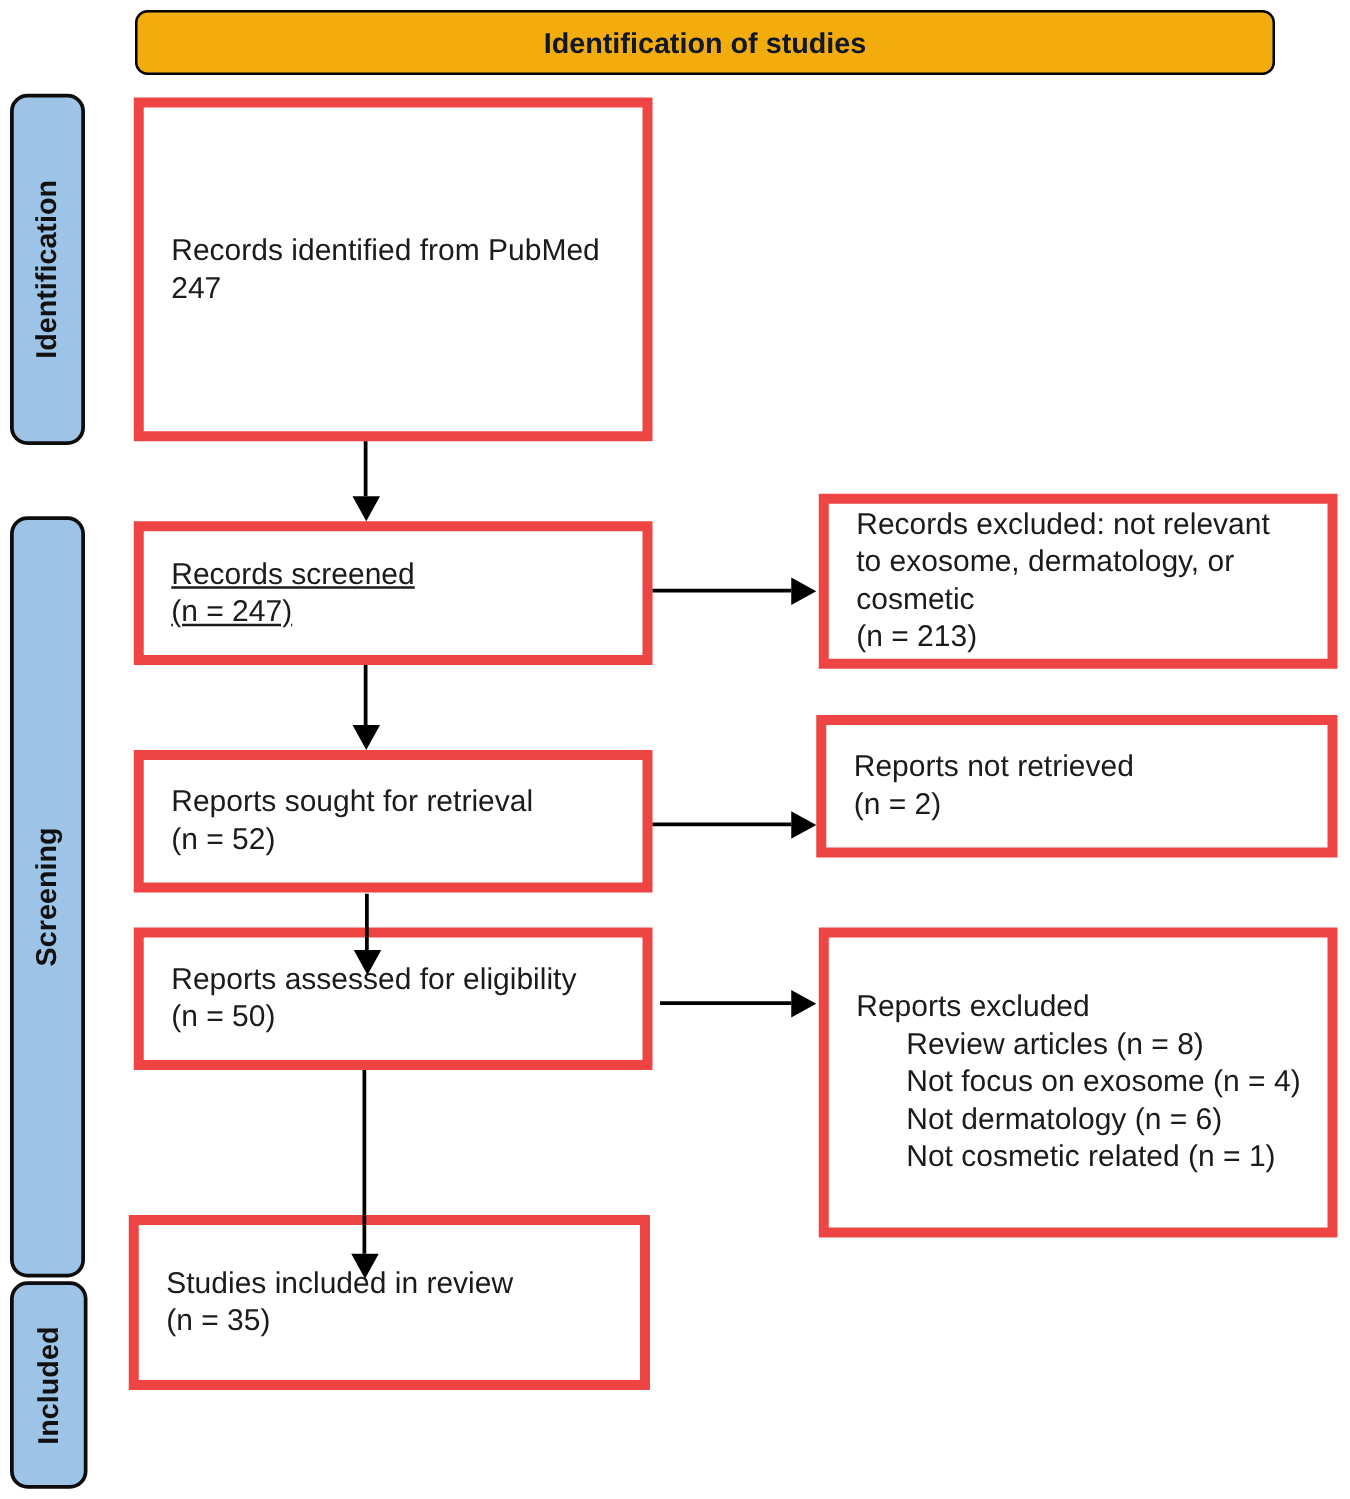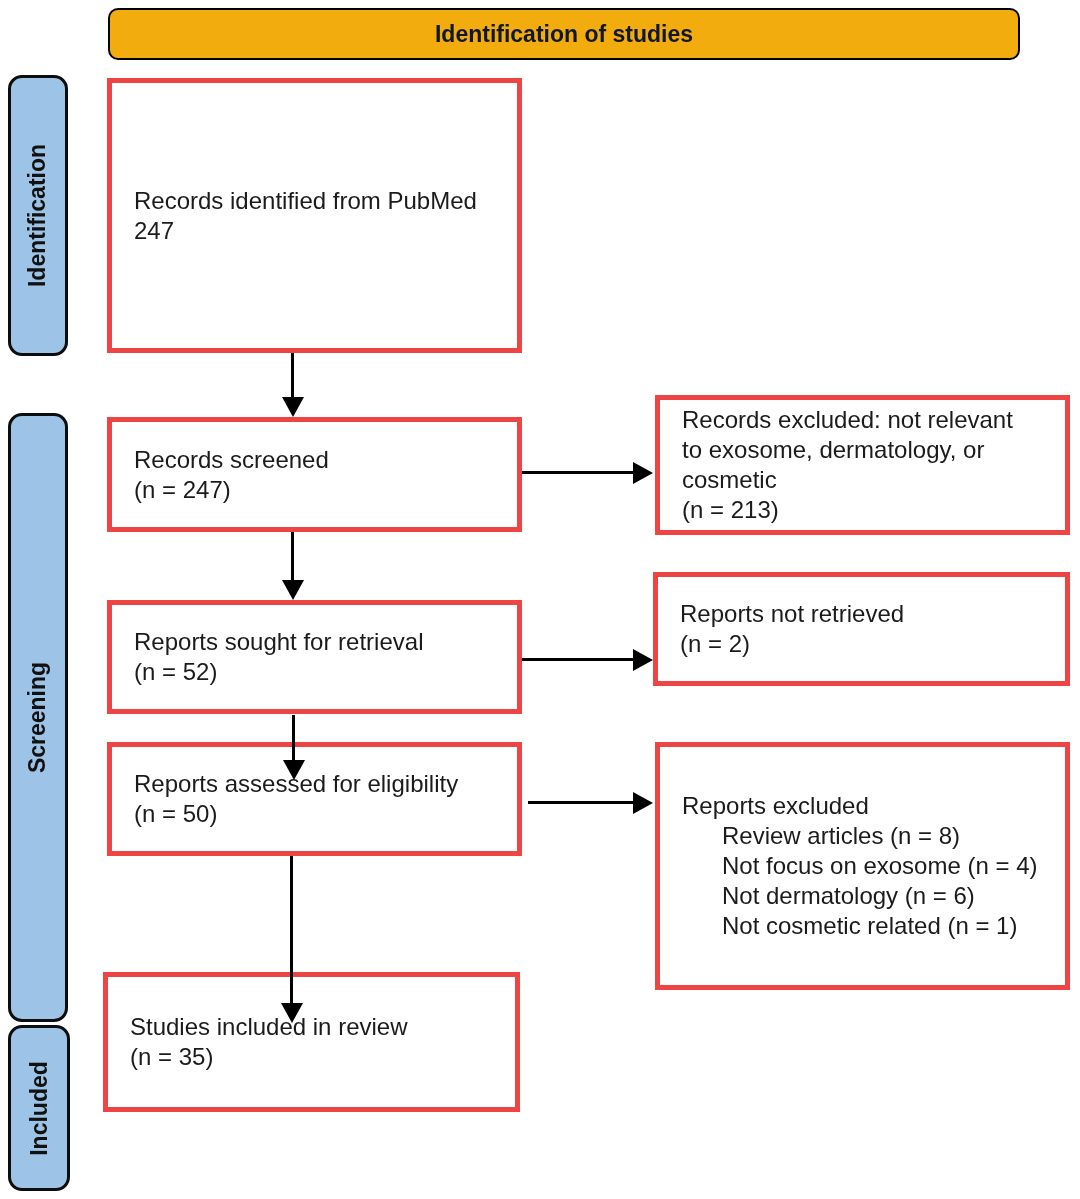--- a/index.html
+++ b/index.html
@@ -25,30 +25,30 @@
   .stage span{
     transform:rotate(-90deg);white-space:nowrap;
     font-weight:bold;font-size:23px;color:#111;
   }
   .stage.identification{left:8px;top:75px;width:60px;height:281px;}
   .stage.screening{left:8px;top:413px;width:60px;height:609px;}
   .stage.included{left:8px;top:1025px;width:62px;height:166px;}
 
   
   .box{
-    position:absolute;background:var(--box-bg);border:5px solid #ef4444;box-sizing:border-box;
+    position:absolute;background:var(--box-bg);border:8px solid #ef4444;box-sizing:border-box;
     display:flex;flex-direction:column;justify-content:center;
     font-size:24px;line-height:30px;color:var(--text);
     padding:8px 10px 8px 22px;
   }
   .box .line{display:block;}
   .box .indent{display:block;margin-left:40px;}
 
   .mb1{left:107px;top:78px;width:415px;height:275px;}
-  .mb2{left:107px;top:417px;width:415px;height:115px;}
+  .mb2{left:107px;top:417px;width:415px;height:115px;text-decoration:underline;}
   .mb3{left:107px;top:600px;width:415px;height:114px;}
   .mb4{left:107px;top:742px;width:415px;height:114px;}
   .mb5{left:103px;top:972px;width:417px;height:140px;}
   .sb1{left:655px;top:395px;width:415px;height:140px;}
   .sb2{left:653px;top:572px;width:417px;height:114px;}
   .sb3{left:655px;top:742px;width:415px;height:248px;}
 
   
   .arrow-down{position:absolute;width:3px;background:var(--line);z-index:5;}
   .arrow-down::after{

